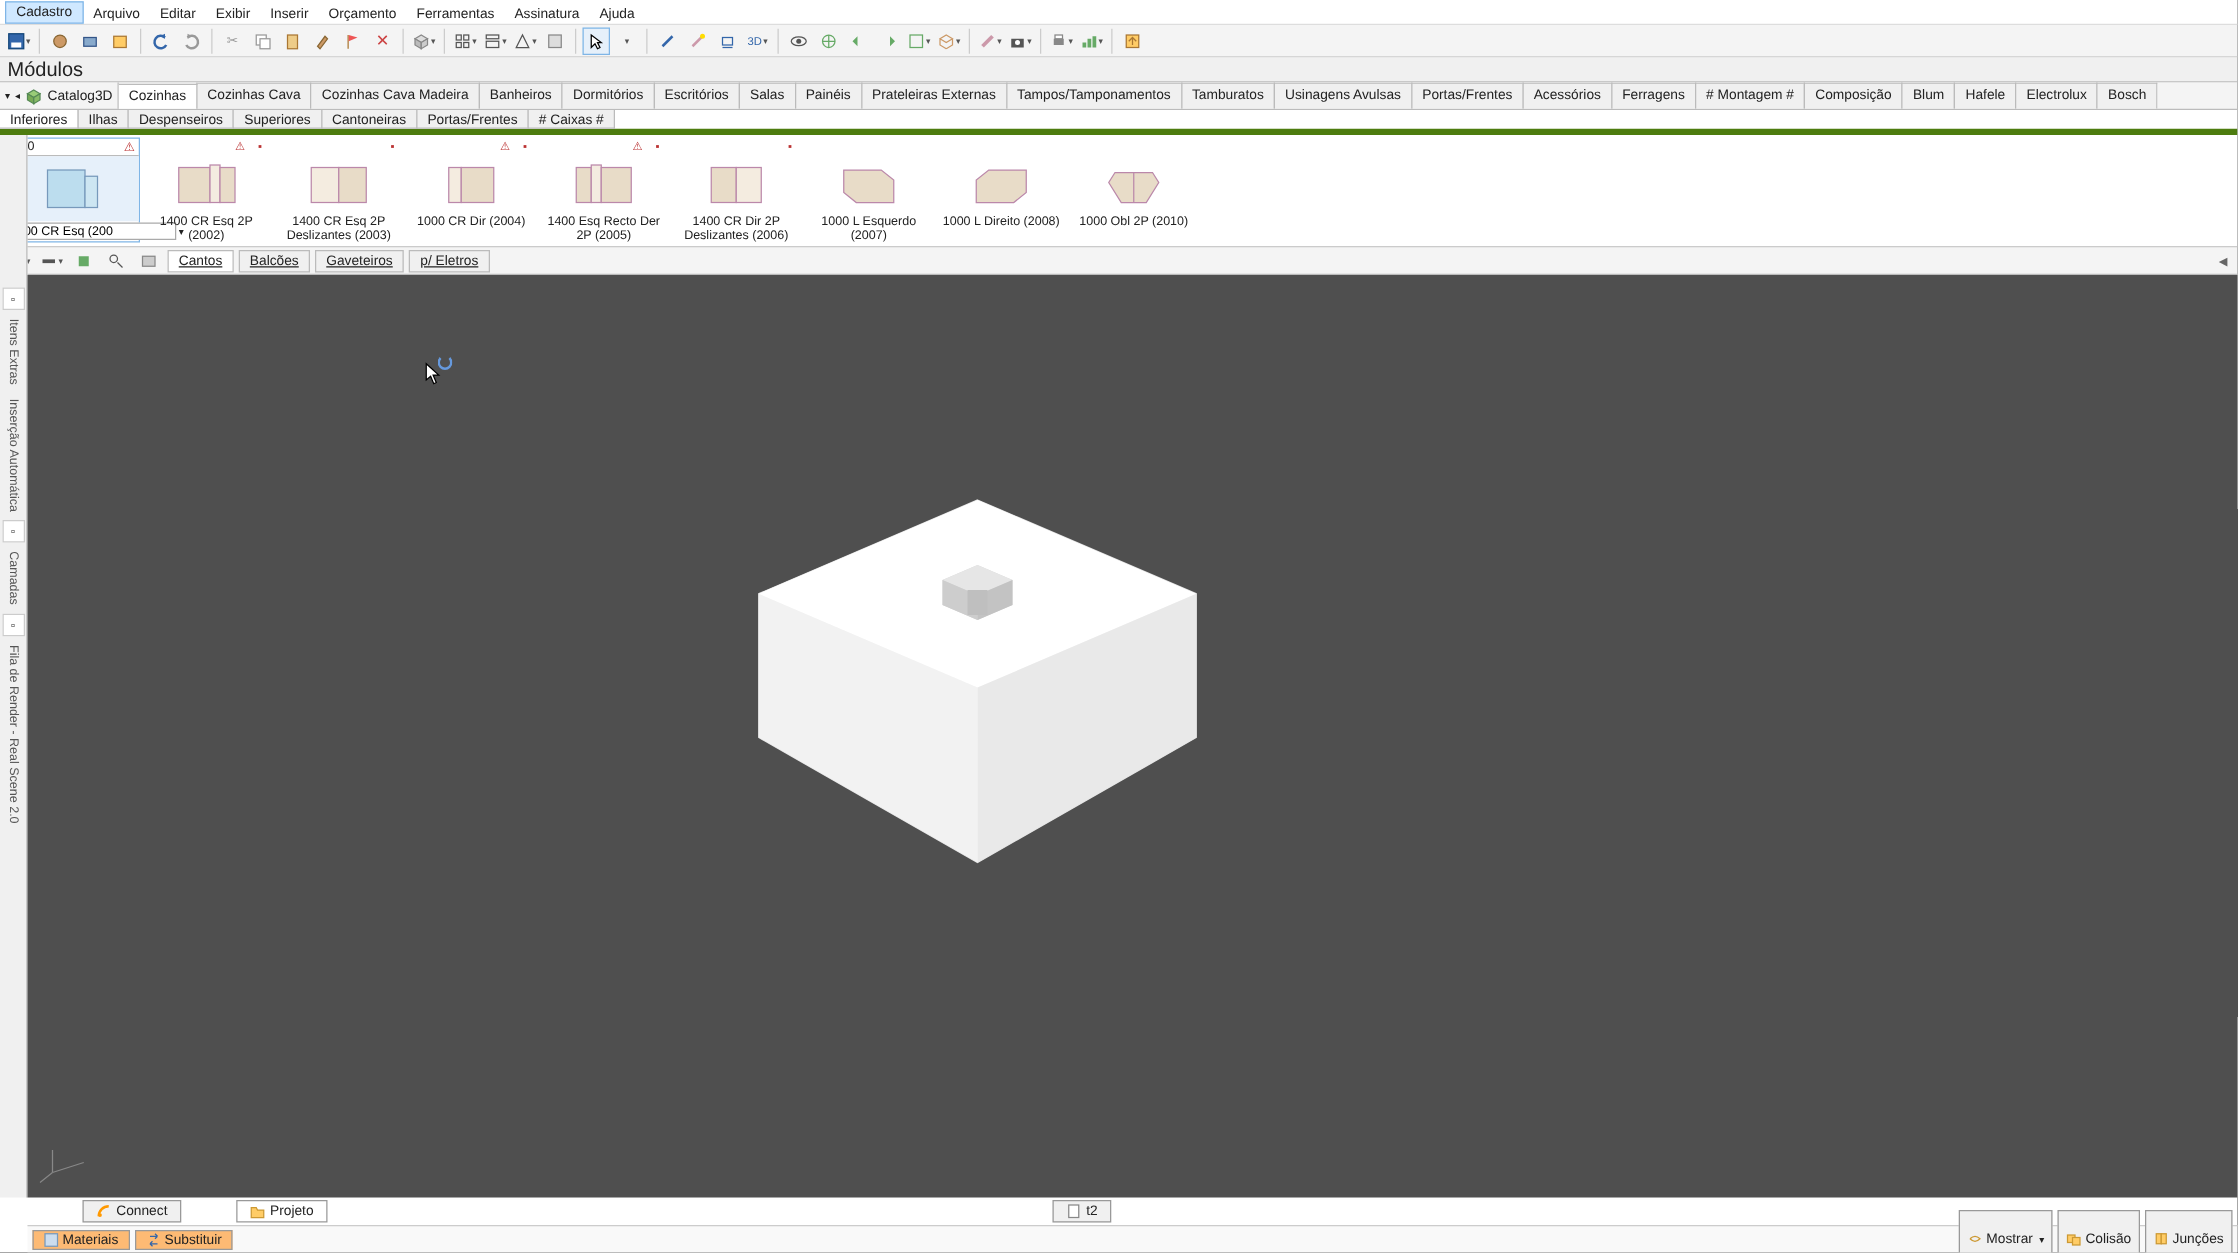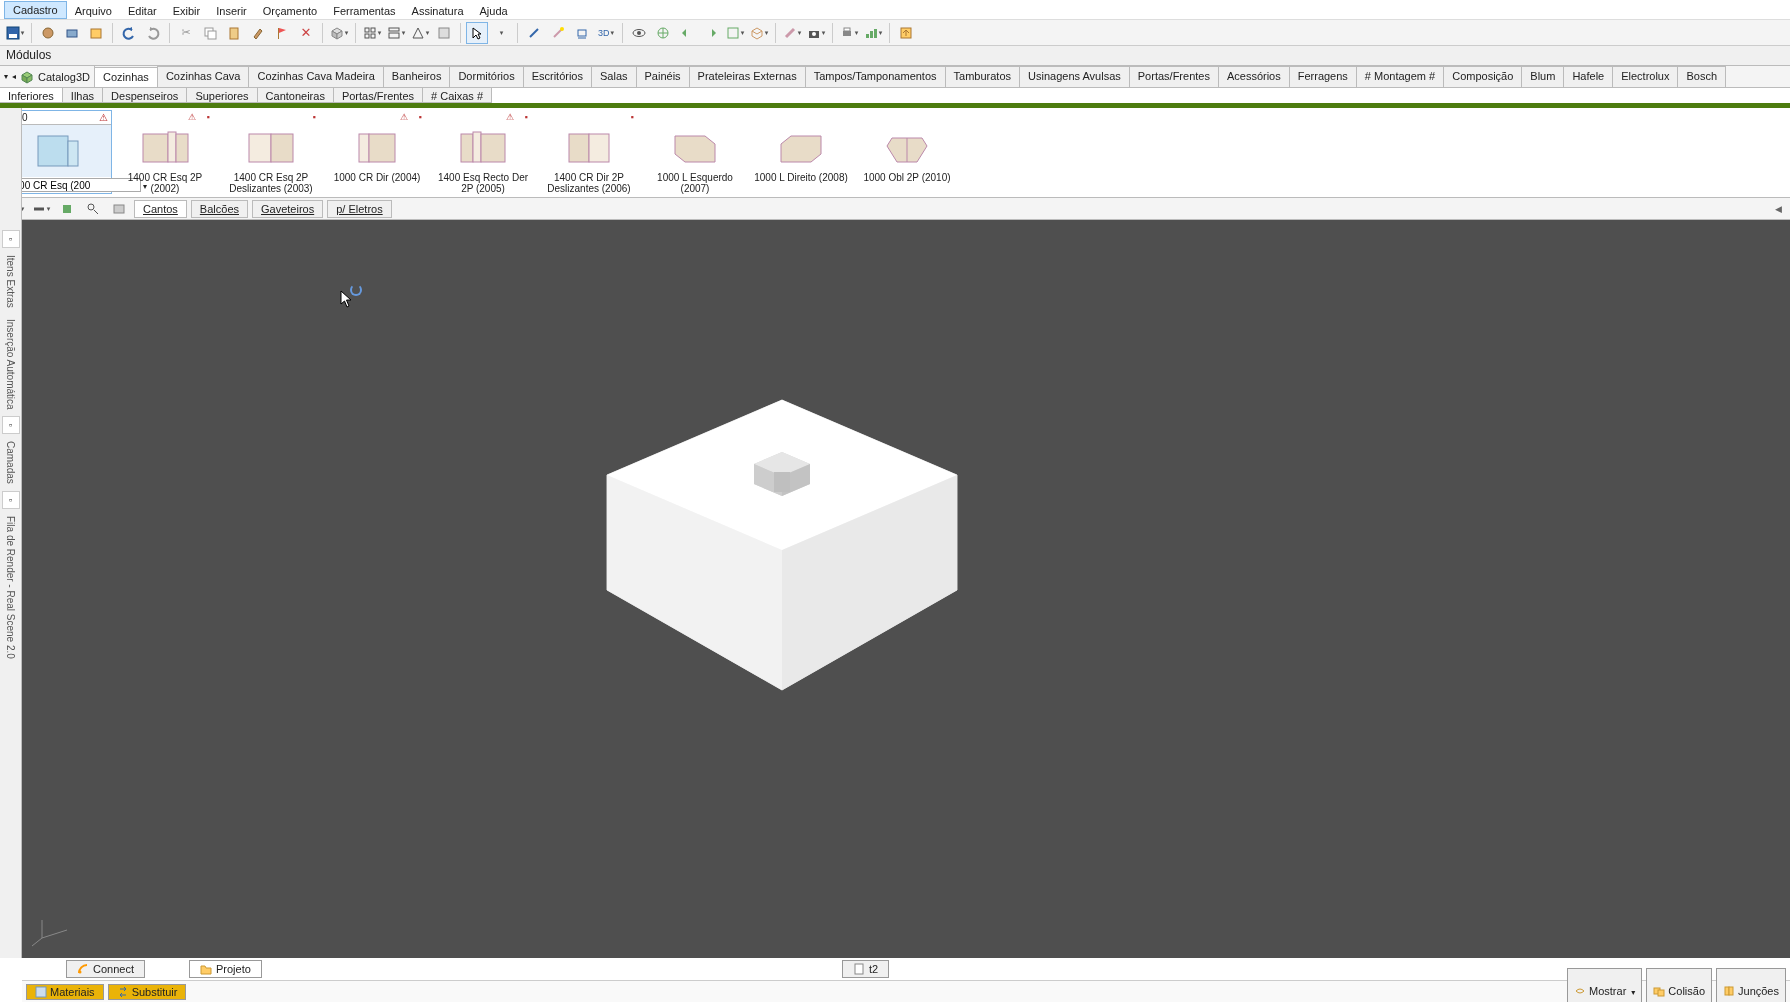--- a/index.html
+++ b/index.html
@@ -10,21 +10,21 @@
   .menubar .item { padding: 2px 8px; cursor: default; }
   .menubar .item.active { background: #cfe8ff; border: 1px solid #7fb5e6; }
 
   
   .toolbar { height: 26px; background: #f4f4f4; border-bottom: 1px solid #ccc; display: flex; align-items: center; padding: 0 4px; gap: 2px; }
   .tbtn { width: 22px; height: 22px; display: flex; align-items: center; justify-content: center; border: 1px solid transparent; }
   .tsep { width: 1px; height: 20px; background: #ccc; margin: 0 3px; }
   .tdd::after { content: "▾"; font-size: 7px; margin-left: 1px; color: #555; }
 
   
-  .modulos-hdr { height: 20px; background: #f0f0f0; border-bottom: 1px solid #bbb; padding: 2px 6px; font-size: 12px; }
+  .modulos-hdr { height: 20px; background: #f0f0f0; border-bottom: 1px solid #bbb; padding: 2px 6px; font-size: 16px; }
 
   
   .tabrow { height: 22px; background: #f4f4f4; border-bottom: 1px solid #bbb; display: flex; align-items: stretch; }
   .cat-dd { display: flex; align-items: center; padding: 0 4px; border-right: 1px solid #bbb; gap: 4px; }
   .cat-dd .arrow { font-size: 8px; }
   .tablist { display: flex; overflow: hidden; }
   .tab { padding: 3px 8px; border: 1px solid #bbb; border-bottom: none; margin-left: -1px; background: #f0f0f0; font-size: 11px; white-space: nowrap; cursor: default; }
   .tab.active { background: #fff; position: relative; top: 1px; }
 
   
@@ -64,21 +64,21 @@
   .left-sidebar .sbtn { width:18px;height:18px; border:1px solid #ccc; background:#fff; display:flex;align-items:center;justify-content:center;font-size:9px;}
   .vtext { writing-mode: vertical-rl; font-size:10px; color:#555; margin:4px 0;}
 
   
   .bottom-tabs { position:absolute; left:22px; bottom:22px; height:22px; display:flex; align-items:center; gap:4px; padding:0 4px;}
   .btab { padding:2px 10px; border:1px solid #999; background:#f0f0f0; font-size:11px; display:flex; align-items:center; gap:4px;margin-left:40px;}
   .btab.active { background:#fff; }
   .btab.center { position:absolute; left:780px;}
   
   .bottom-tabs2 { position:absolute; left:22px; bottom:0; height:22px; display:flex; align-items:center; gap:4px; padding:0 4px; border-top:1px solid #ccc; right:0; background:#f9f9f9;}
-  .btab2 { padding:1px 8px; border:1px solid #999; background:#eab308; font-size:11px; display:flex; align-items:center; gap:3px;}
+  .btab2 { padding:1px 8px; border:1px solid #999; background:#fdba74; font-size:11px; display:flex; align-items:center; gap:3px;}
 
   
   .status-right { position:absolute; right:4px; bottom:0; height:22px; display:flex; align-items:center; gap:4px;}
   .sbtn2 { padding:16px 6px; border:1px solid #999; background:#f0f0f0; font-size:11px; display:flex;align-items:flex-start;gap:3px;}
   .sbtn2 .dd::after{content:"▾";font-size:8px;margin-left:2px;}
 
   
   svg { overflow: visible; }
 </style>
 </head>

